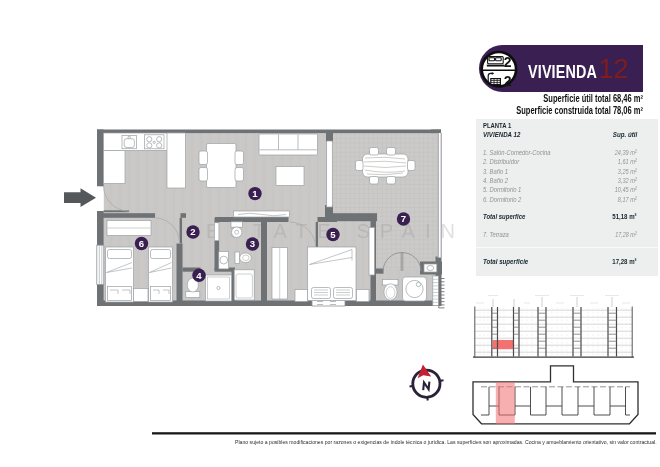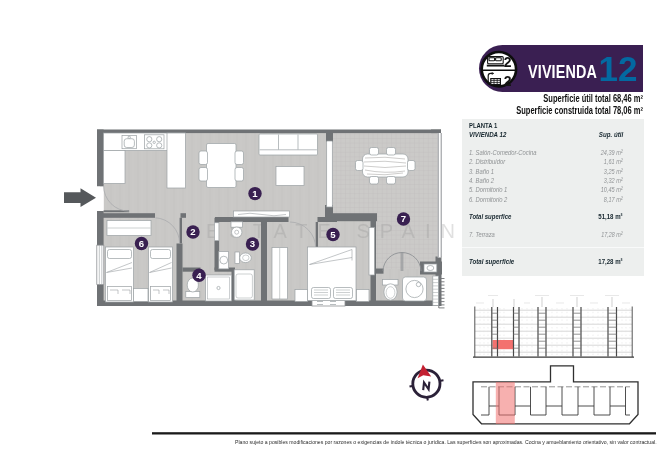--- a/index.html
+++ b/index.html
@@ -357,25 +357,25 @@
 <path d="M11.2 36.5V27.8q0-2.4 2.4-2.4h1.6"></path>
 <path d="M15.2 24.2v2.6M17 25.4h-2" stroke-width="0.9"></path>
 <rect x="13.8" y="30.6" width="9.6" height="6" fill="#ffffff"></rect>
 <path d="M13.8 32.6h9.6M13.8 34.6h9.6M17 30.6v6M20.2 30.6v6" stroke-width="0.8"></path>
 </g>
 <text x="26.8" y="37.6" font-size="14" font-weight="bold" fill="#131313" font-family="Liberation Sans,sans-serif">2</text>
 </svg>
 
 <div class="abs" style="left:527.5px;top:61.8px;font-size:17.5px;font-weight:bold;color:#ffffff;letter-spacing:0.2px;transform:scaleX(0.82);transform-origin:left top;">VIVIENDA</div>
 
-<div class="abs" style="left:598.5px;top:53px;font-size:35px;font-weight:bold;color:#0369a1;line-height:32px;">12</div>
+<div class="abs" style="left:598.5px;top:53px;font-size:27px;font-weight:normal;color:#7f1d1d;line-height:32px;">12</div>
 
 <div class="abs" style="right:17px;top:93.3px;text-align:right;font-size:10px;font-weight:bold;line-height:11.3px;color:#101010;transform:scaleX(0.75);transform-origin:right top;">Superficie útil total 68,46 m²<br>Superficie construida total 78,06 m²</div>
 
-<div class="abs" style="left:462px;top:118.5px;width:181.9px;height:157.2px;background:#edefee;">
+<div class="abs" style="left:476px;top:118.5px;width:181.9px;height:157.2px;background:#edefee;">
 
 <div class="abs" style="left:7px;top:2.8px;font-size:7.9px;font-weight:bold;color:#16262e;transform:scaleX(0.75);transform-origin:left top;">PLANTA 1</div>
 
 <div class="abs" style="left:7px;top:11.9px;font-size:7.9px;font-weight:bold;font-style:italic;color:#16262e;transform:scaleX(0.78);transform-origin:left top;">VIVIENDA 12</div>
 
 <div class="abs" style="right:21px;top:11.9px;font-size:7.9px;font-weight:bold;font-style:italic;color:#16262e;transform:scaleX(0.78);transform-origin:right top;">Sup. útil</div>
 
 <div class="abs" style="left:7px;top:29.6px;font-size:7.5px;font-style:italic;color:#8f9294;line-height:9.3px;transform:scaleX(0.78);transform-origin:left top;">1. Salón-Comedor-Cocina<br>2. Distribuidor<br>3. Baño 1<br>4. Baño 2<br>5. Dormitorio 1<br>6. Dormitorio 2</div>
 <div class="abs" style="right:21px;top:29.6px;font-size:7.5px;font-style:italic;color:#8f9294;line-height:9.3px;text-align:right;transform:scaleX(0.74);transform-origin:right top;">24,39 m²<br>1,61 m²<br>3,25 m²<br>3,32 m²<br>10,45 m²<br>8,17 m²</div>
 

